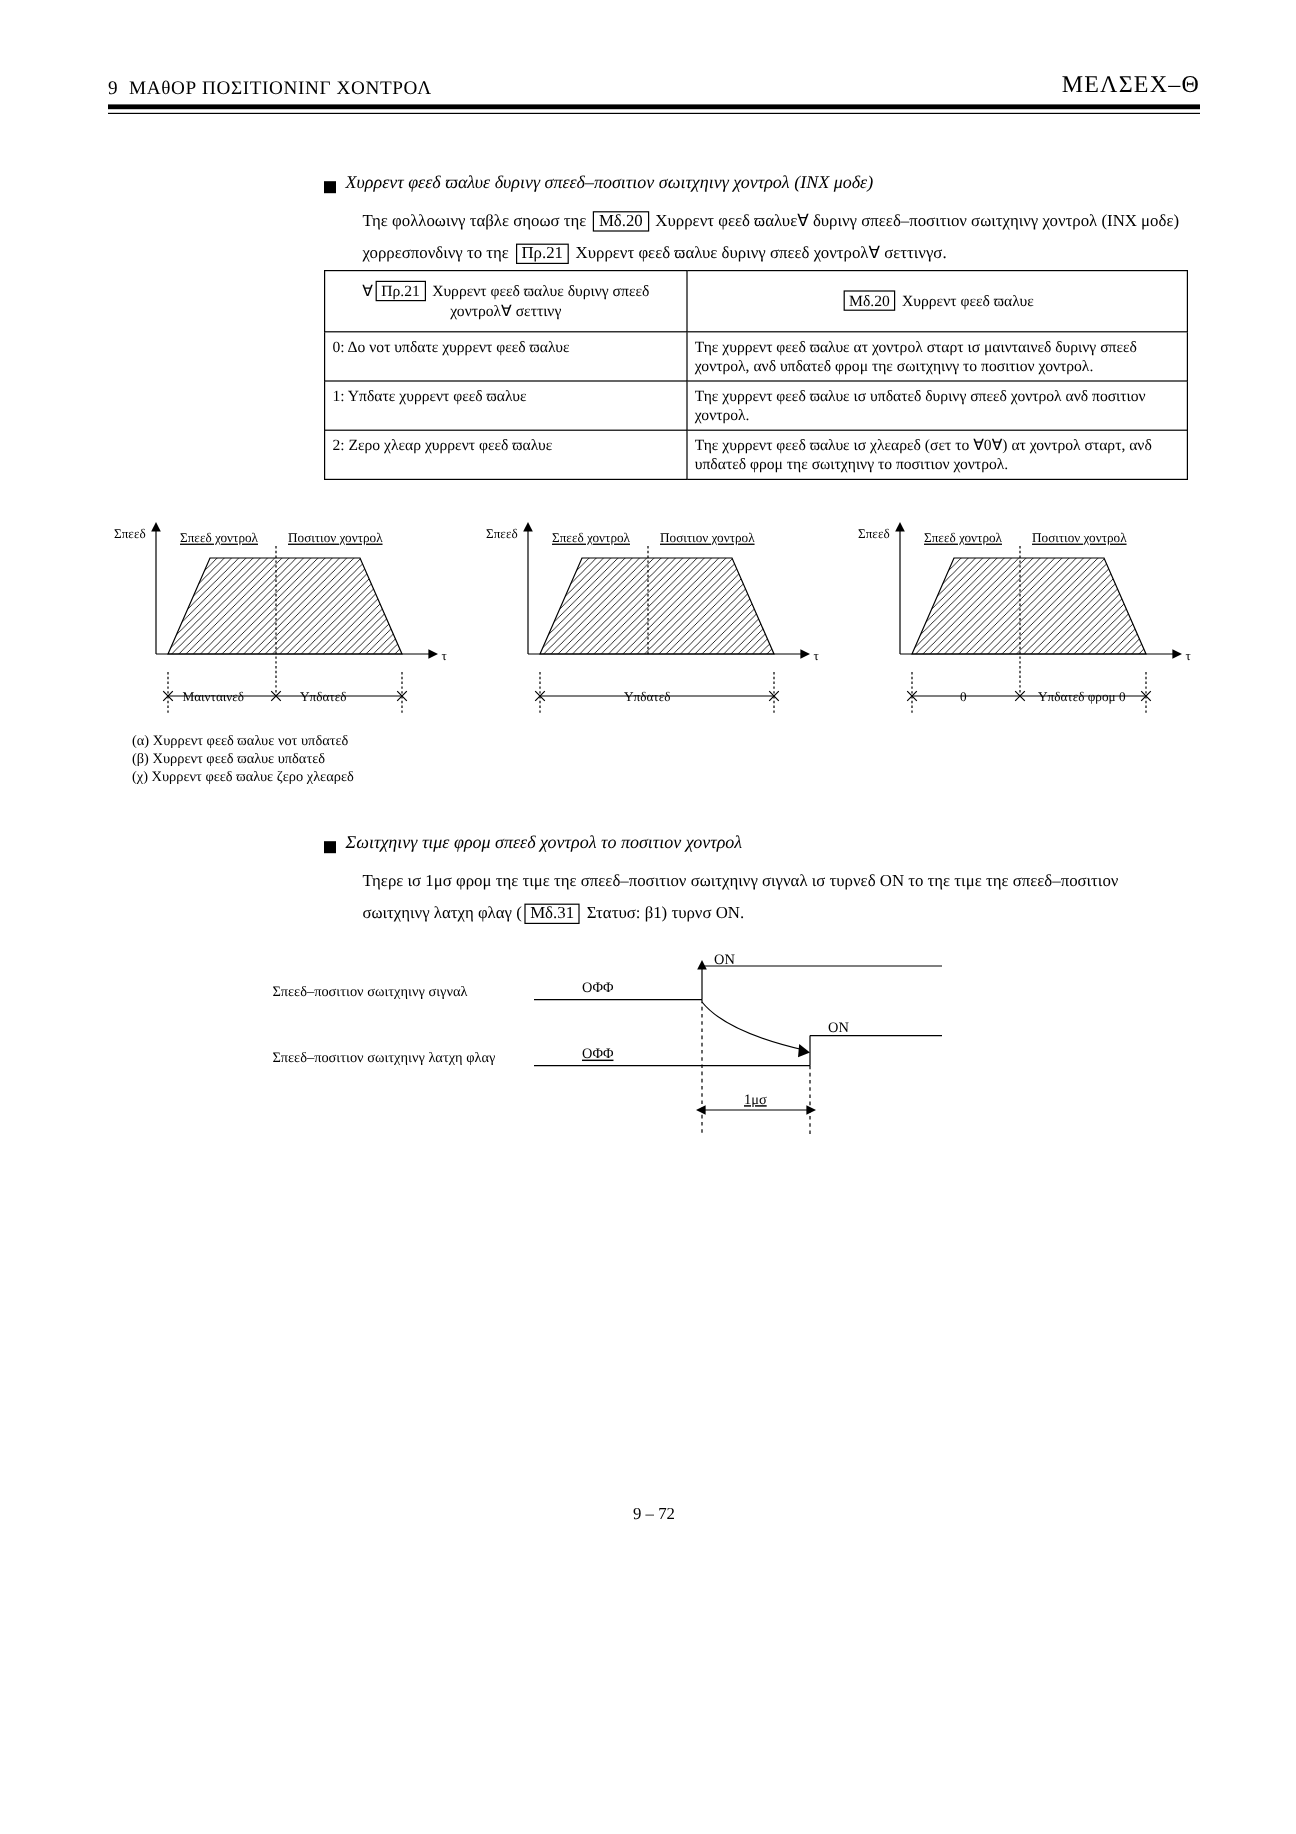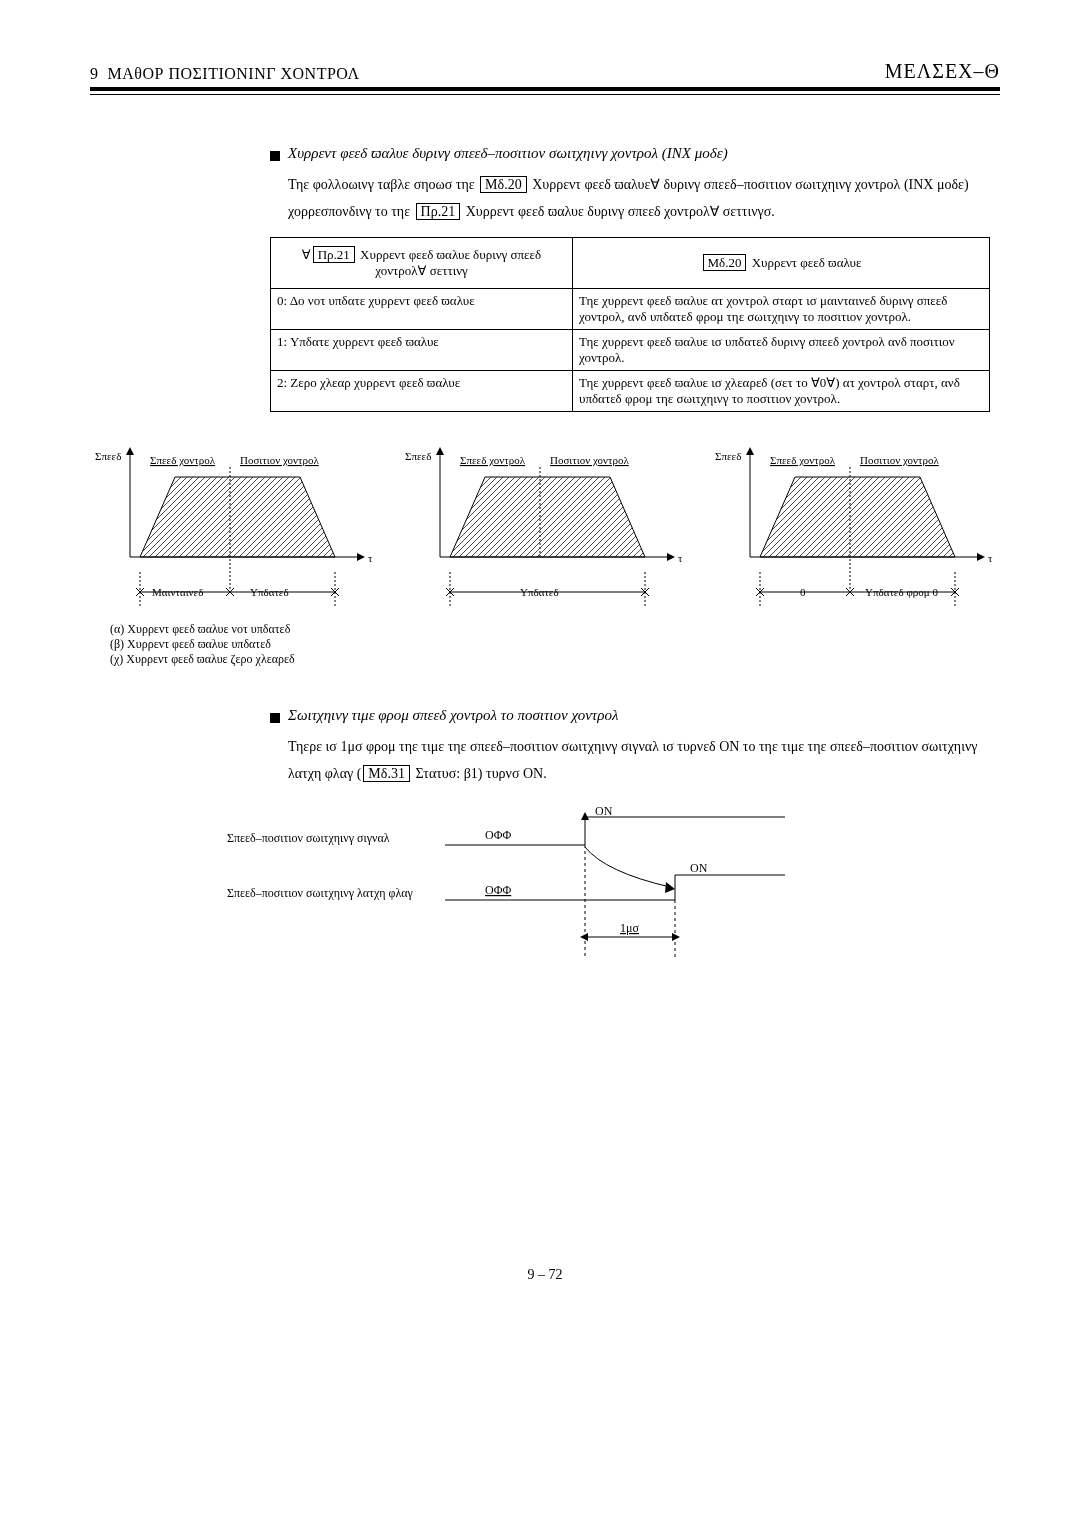--- a/index.html
+++ b/index.html
@@ -45,34 +45,34 @@
     margin-bottom: 10px;
     font-style: italic;
   }
   .bullet {
     width: 10px; height: 10px; background: #000; margin-right: 8px; margin-top: 5px; flex-shrink: 0;
   }
   .bullet-title {
     font-size: 15px;
   }
   .para {
-    margin-left: 18px;
+    margin-left: 32px;
     line-height: 1.9;
     font-size: 14px;
   }
   .boxed {
     border: 1px solid #000;
     padding: 0 4px;
     margin: 0 2px;
     white-space: nowrap;
   }
   table.grid {
     border-collapse: collapse;
     width: 100%;
-    margin-top: 12px;
+    margin-top: 0;
     font-size: 13px;
   }
   table.grid td, table.grid th {
     border: 1px solid #000;
     padding: 4px 6px;
     vertical-align: top;
     text-align: left;
     font-weight: normal;
   }
   table.grid th {

